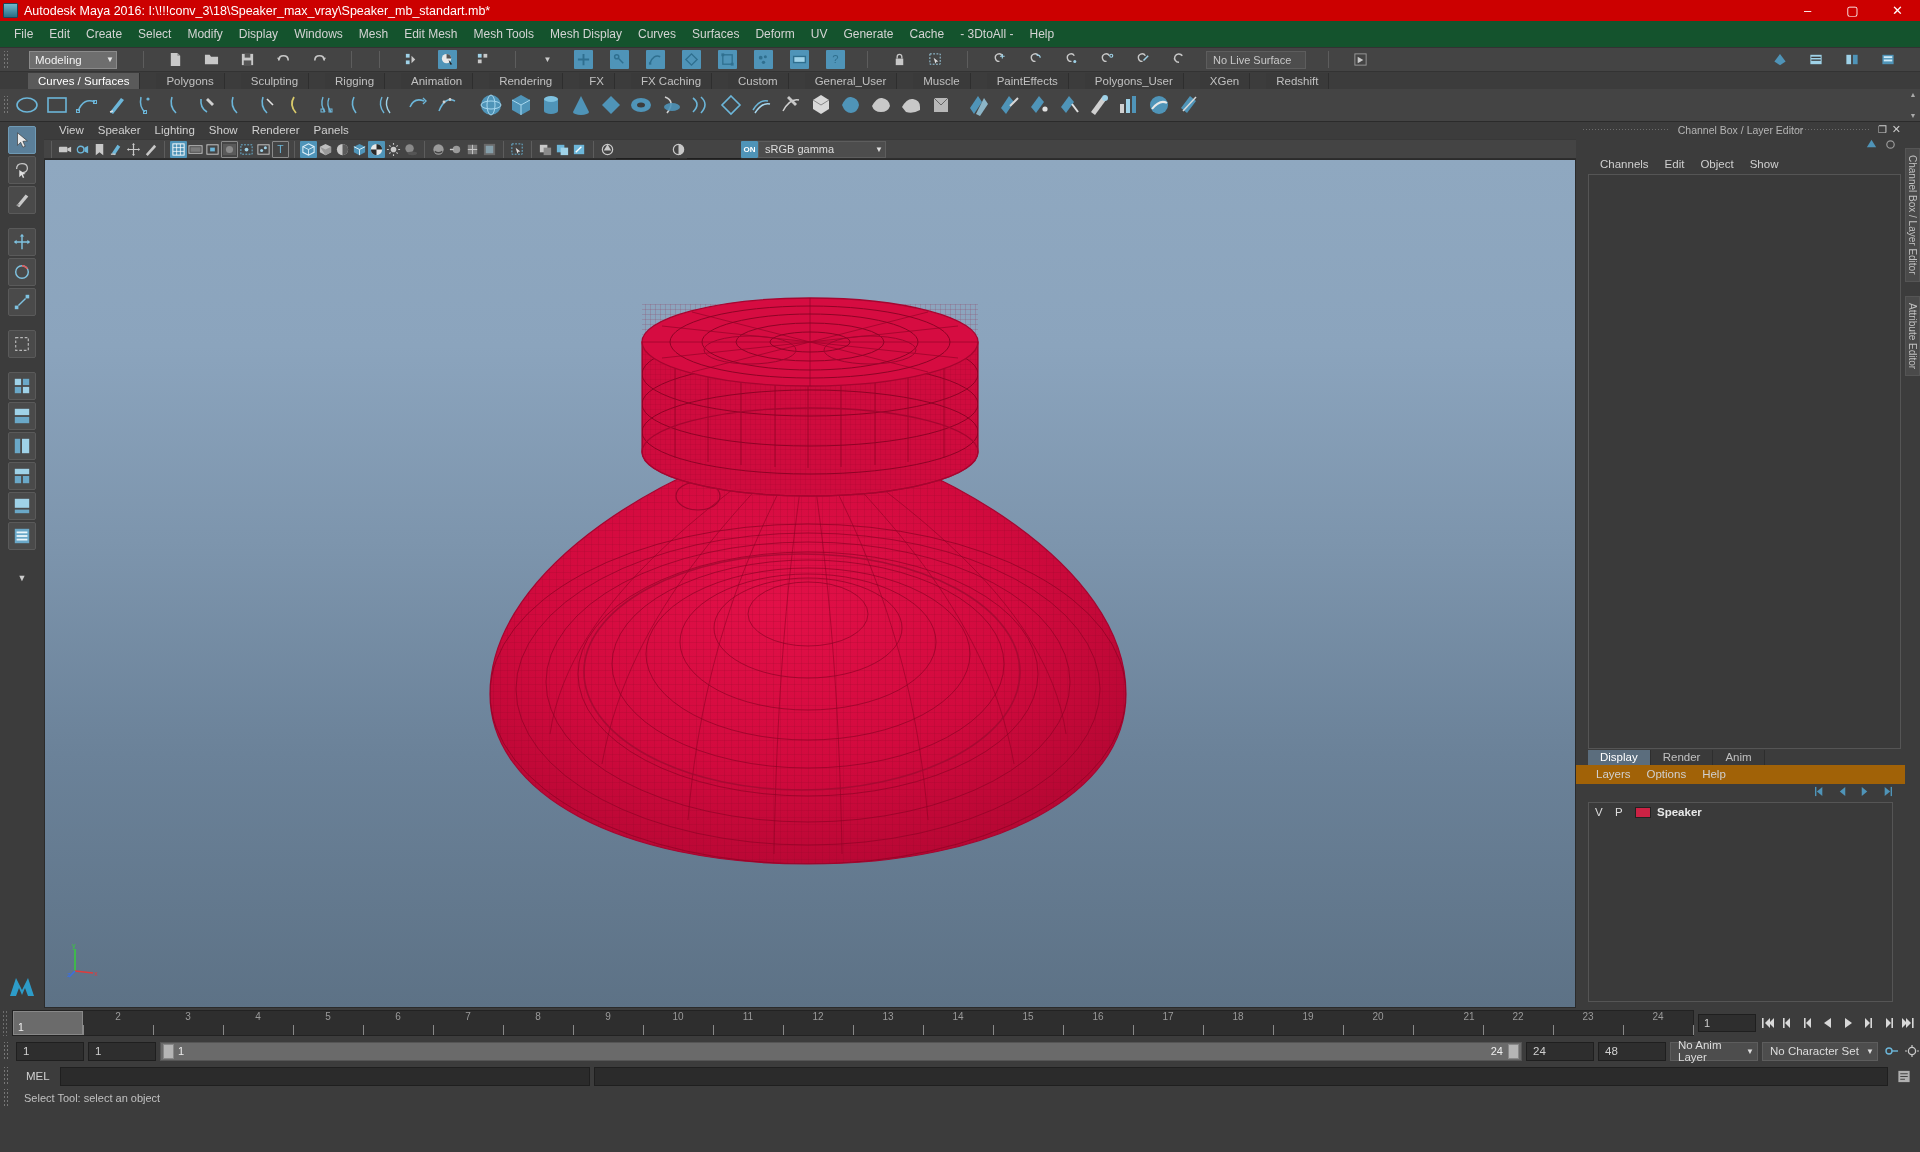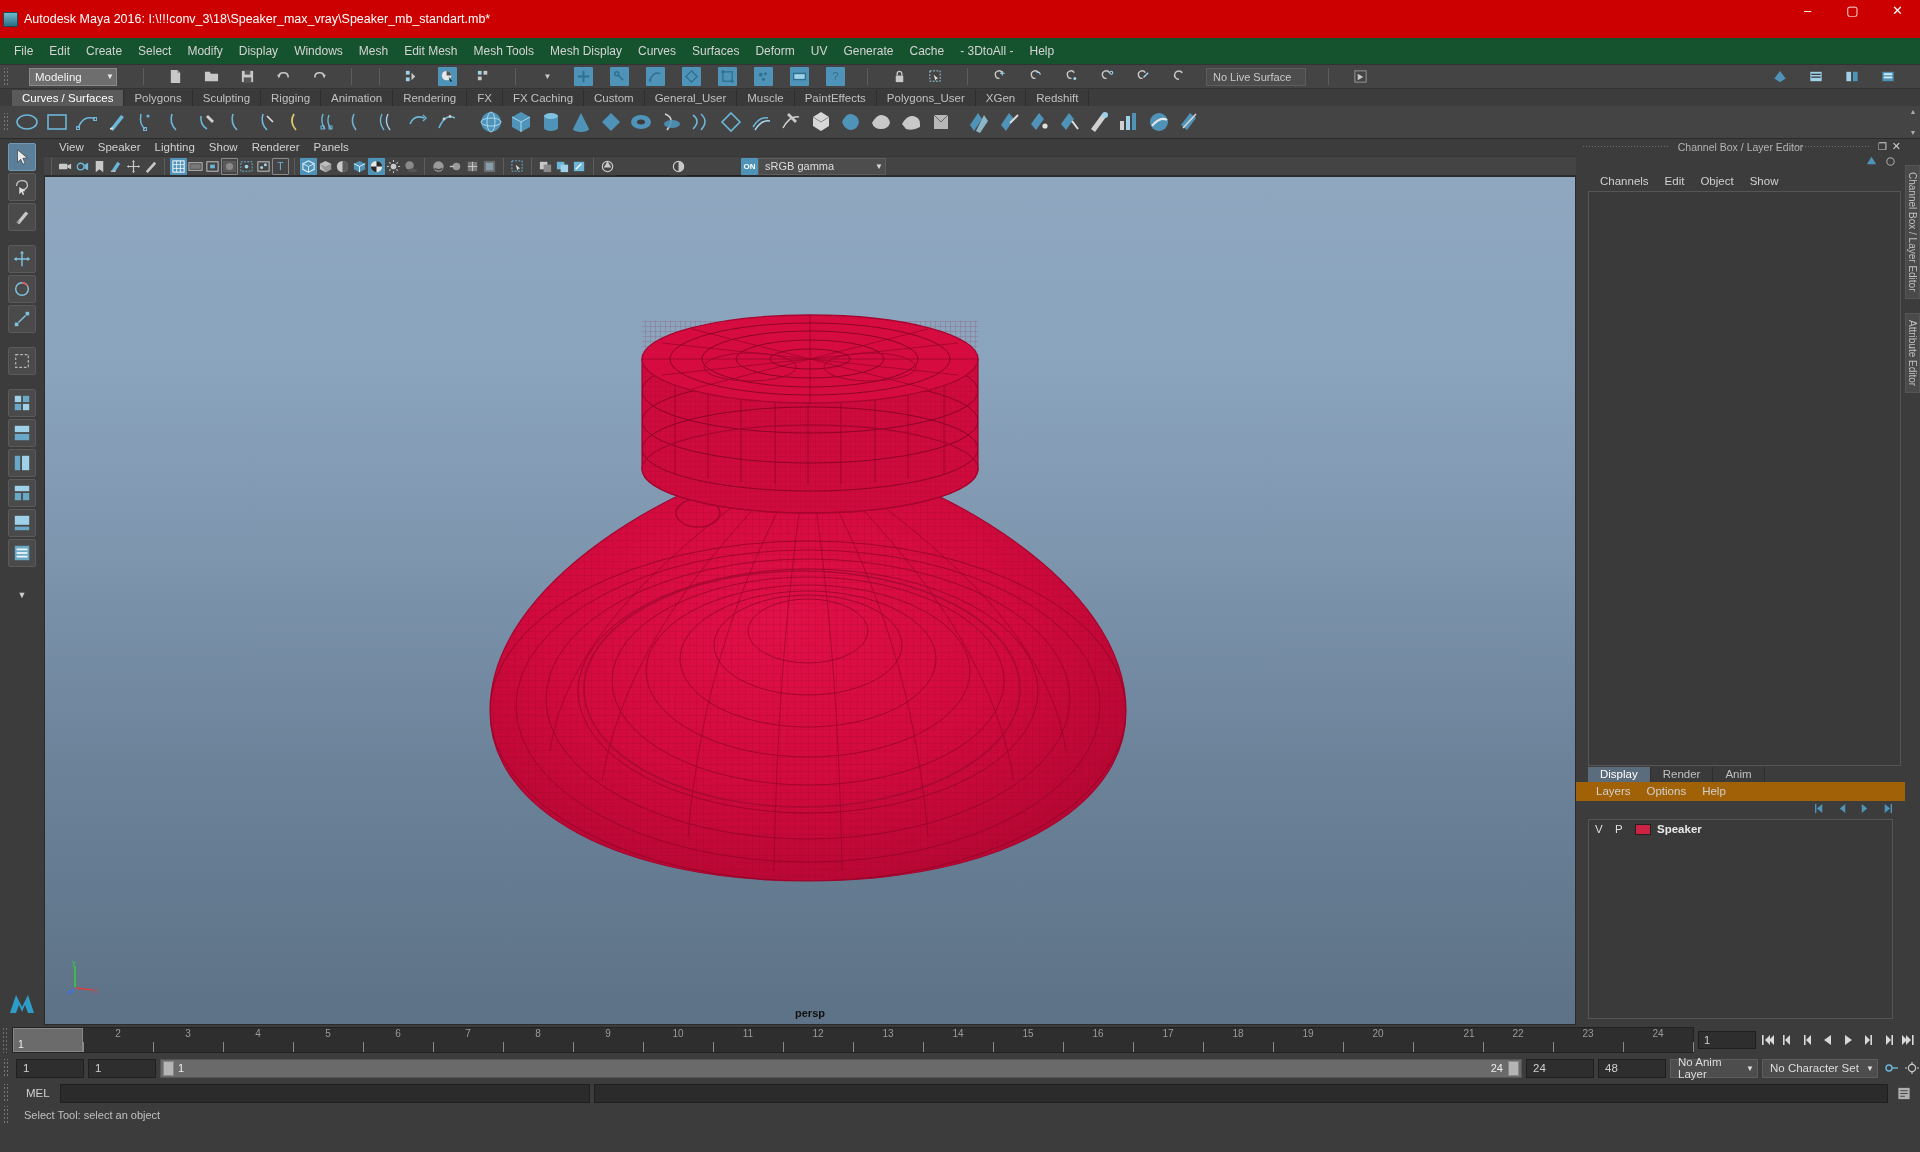--- a/index.html
+++ b/index.html
@@ -6,21 +6,21 @@
   html,body { width:1920px; height:1152px; overflow:hidden; }
   body {
     background:#3c3c3c;
     font-family:"Liberation Sans", sans-serif;
     font-size:12px;
     color:#c8c8c8;
     -webkit-font-smoothing:antialiased;
   }
   
   #titlebar {
-    height:38px; background:#cc0000; display:flex; align-items:center;
+    height:21px; background:#cc0000; display:flex; align-items:center;
     padding:0 0 0 3px; position:relative;
   }
   #titlebar .app-icon {
     width:15px; height:15px; margin-right:6px; flex:none;
     background:linear-gradient(#6fb8cc,#2b6e85);
     border:1px solid #1b4a5b; border-radius:1px;
   }
   #titlebar .title-text { color:#fff; font-size:12.5px; white-space:nowrap; }
   #titlebar .winbtns { position:absolute; right:0; top:0; height:21px; display:flex; }
   #titlebar .winbtn {
@@ -63,21 +63,21 @@
   }
   .numfield {
     height:18px; background:#2e2e2e; border:1px solid #1f1f1f; color:#d8d8d8;
     font-size:11.5px; display:flex; align-items:center; padding:5px 5px; flex:none;margin-top:36px;
   }
 
   
   #shelftabs { height:17px; background:#3c3c3c; display:flex; align-items:flex-end; padding-left:12px; }
   #shelftabs .stab {
     height:16px; line-height:16px; padding:0 10px; font-size:11.5px; color:#c0c0c0;
-    background:#3a3a3a; border-right:1px solid #2e2e2e; white-space:nowrap;
+    background:#3a3a3a; border-right:1px solid #2e2e2e; white-space:nowrap;margin-left:16px;
   }
   #shelftabs .stab.active { background:#5a5a5a; color:#fff; }
   #shelfbar { height:33px; background:#444; display:flex; align-items:center; padding-left:2px;
      border-bottom:1px solid #2b2b2b; position:relative;}
   #shelfbar .sicon { width:30px; height:29px; flex:none; display:flex; align-items:center; justify-content:center; }
   .shelf-scroll { position:absolute; right:2px; top:2px; width:10px; height:28px;
     display:flex; flex-direction:column; justify-content:space-between; }
   .shelf-scroll div { font-size:7px; color:#aaa; text-align:center; line-height:7px;}
 
   
@@ -1095,21 +1095,20 @@
 
       <svg id="axisgizmo" viewBox="0 0 40 40">
         <path d="M8 32 L8 10" stroke="#39c93e" stroke-width="1.6"></path>
         <path d="M8 32 L26 34" stroke="#e03c3c" stroke-width="1.6"></path>
         <path d="M8 32 L2 38" stroke="#3c6fe0" stroke-width="1.6"></path>
         <text x="5" y="9" font-size="7" fill="#39c93e" font-family="Liberation Sans">y</text>
         <text x="27" y="37" font-size="7" fill="#e03c3c" font-family="Liberation Sans">x</text>
         <text x="0" y="38" font-size="7" fill="#3c6fe0" font-family="Liberation Sans">z</text>
       </svg>
 
-      <div class="vp-label">persp</div>
     </div>
   </div>
 
   <div id="rightdock">
     <div id="rightpanel">
 
       <div class="dock-title">
         <div class="dots"></div>
         <div class="t">Channel Box / Layer Editor</div>
         <div class="dots r"></div>

